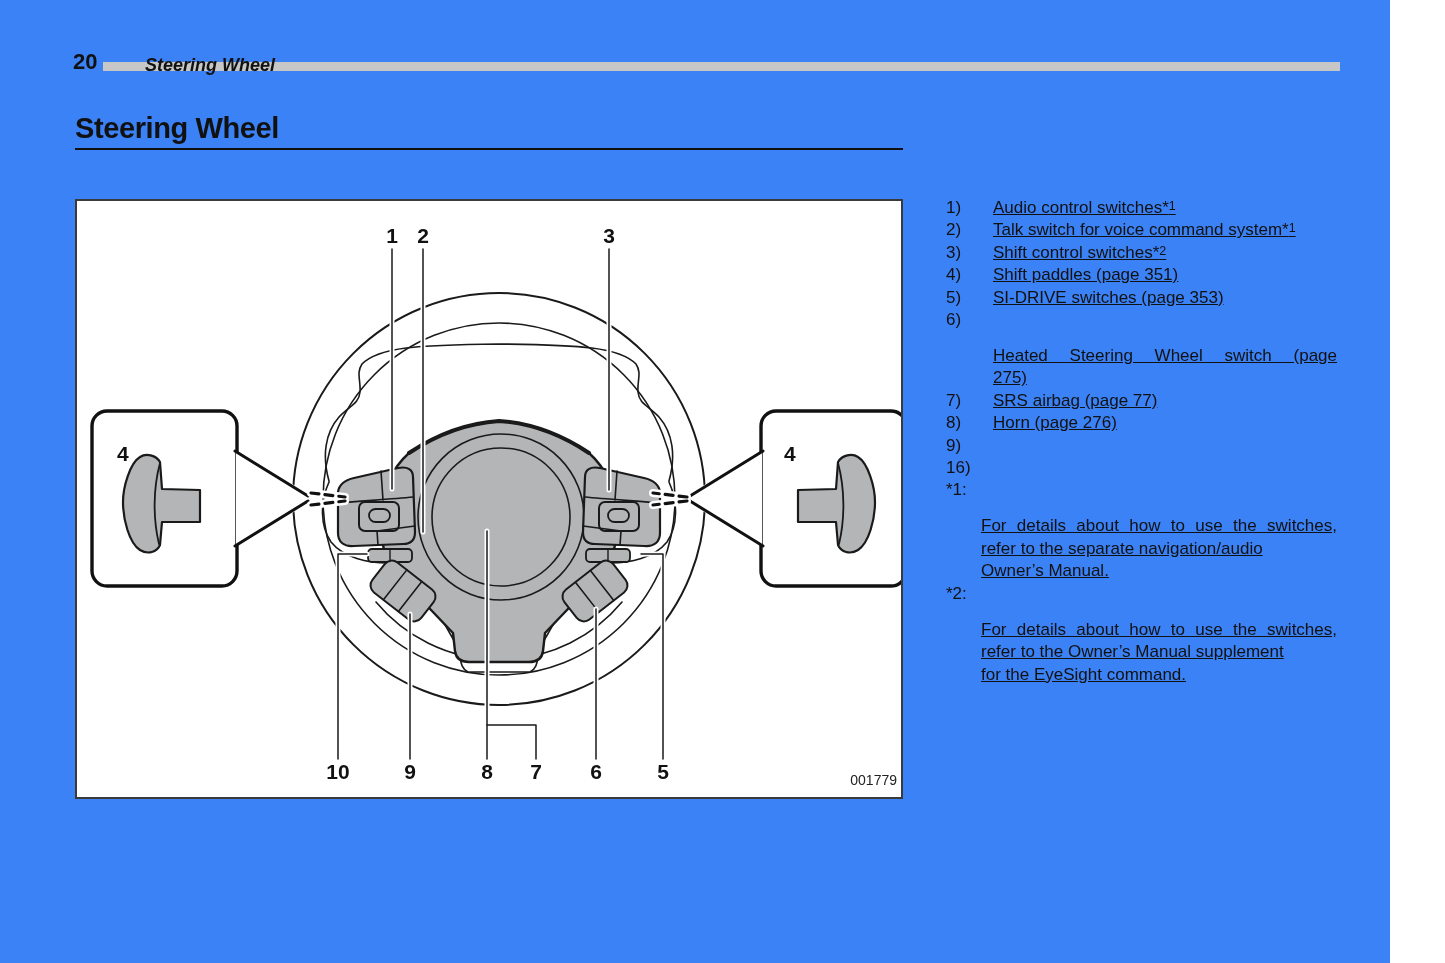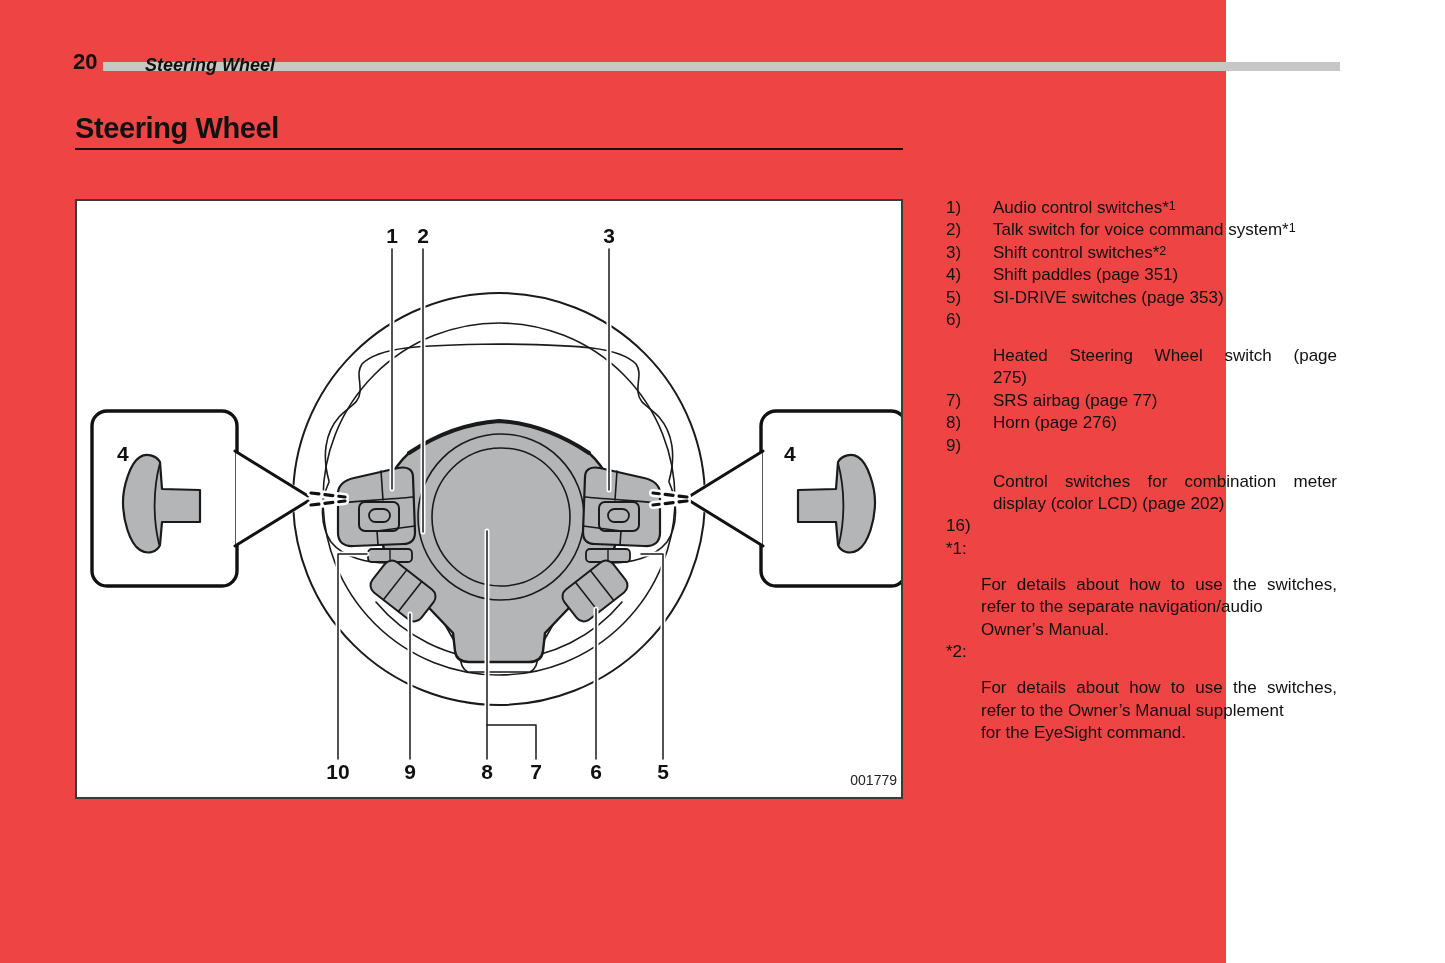--- a/index.html
+++ b/index.html
@@ -1,17 +1,17 @@
 <!DOCTYPE html>
 <html><head>
 <meta charset="utf-8">
 <style>
   html,body{margin:0;padding:0;background:#ffffff;}
   body{width:1445px;height:963px;overflow:hidden;font-family:"Liberation Sans",sans-serif;color:#111;}
-  .page{position:relative;width:1226px;height:963px;background:#ef4444;}
+  .page{position:relative;width:1390px;height:963px;background:#3b82f6;}
 
   
   .pagebar{position:absolute;left:103px;top:62px;width:1237px;height:9px;background:#c7c7c7;}
   .pagenum{position:absolute;left:73px;top:49px;font-size:22px;font-weight:bold;letter-spacing:0;}
   .pagesec{position:absolute;left:145px;top:55px;font-size:18px;font-weight:bold;font-style:italic;}
 
   
   .title{position:absolute;left:75px;top:112px;font-size:29px;font-weight:bold;letter-spacing:-0.4px;}
   .title-rule{position:absolute;left:75px;top:148px;width:828px;height:2px;background:#111;}
 
@@ -20,21 +20,21 @@
   .figure svg{display:block;}
   svg text{font-family:"Liberation Sans",sans-serif;font-weight:bold;font-size:21px;fill:#111;}
   svg text.figcode{font-weight:normal;font-size:14px;fill:#222;}
 
   
   .legend{position:absolute;left:946px;top:197px;width:391px;font-size:17px;line-height:22.4px;color:#111;}
   .li,.fn{display:flex;}
   .li .num{flex:0 0 47px;}
   .fn .marker{flex:0 0 35px;}
   .txt{flex:1;min-width:0;}
-  .ln{display:block;}
+  .ln{display:block;text-decoration:underline;}
   .ln.stretch{text-align:justify;text-align-last:justify;margin-top:36px;}
   sup{font-size:12.5px;line-height:0;vertical-align:3px;}
 </style>
 </head>
 <body>
 
 <div class="page">
 
   <div class="pagenum">20</div>
   <div class="pagebar"></div>
@@ -204,24 +204,20 @@
 
     <div class="li">
       <span class="num">8)</span>
       <span class="txt">
           <span class="ln">Horn (page 276)</span>
         </span>
     </div>
 
     <div class="li">
       <span class="num">9)</span>
-      <span class="txt">
-        <span class="ln stretch">Control switches for combination meter</span>
-        <span class="ln">display (color LCD) (page 202)</span>
-      </span>
     </div>
 
     <div class="li">
       <span class="num">16)</span>
     </div>
 
     <div class="fn">
       <span class="marker">*1:</span>
       <span class="txt">
         <span class="ln stretch">For details about how to use the switches,</span>

